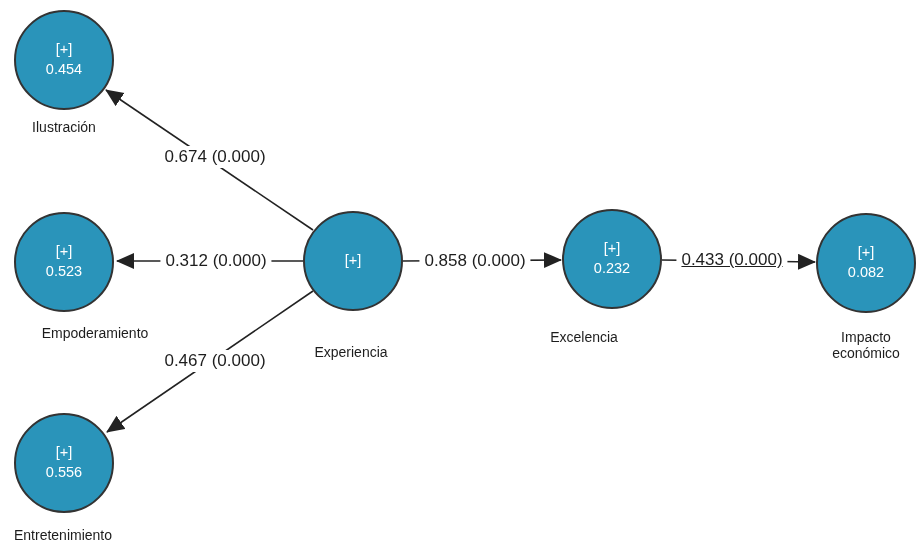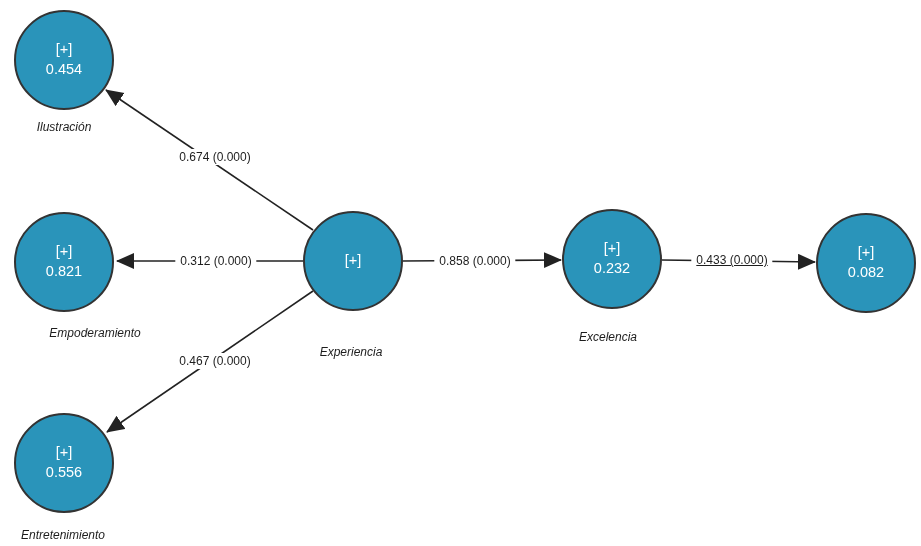--- a/index.html
+++ b/index.html
@@ -31,38 +31,37 @@
     align-items: center;
     justify-content: center;
     color: #fff;
     font-size: 14.5px;
     line-height: 1.35;
     z-index: 3;
   }
   .node-label {
     position: absolute;
     transform: translate(-50%, -50%);
-    font-size: 12px;
+    font-size: 14px;
     color: var(--label-color, #1d1d1d);
     text-align: center;
     line-height: 1.12;
     z-index: 2;
     white-space: nowrap;
-    font-style: italic;
   }
   .node-label.wrap {
     white-space: normal;
     width: 104px;
   }
   .edge-label {
     position: absolute;
     transform: translate(-50%, -50%);
     background: var(--background, #fff);
     padding: 1px 5px;
-    font-size: 12px;
+    font-size: 17px;
     color: var(--label-color, #1d1d1d);
     white-space: nowrap;
     z-index: 2;
   }
 </style>
 </head>
 <body>
 
 <div class="canvas">
 
@@ -80,46 +79,47 @@
   </svg>
 
   <div class="node" style="left:64px; top:60px;">
     <span>[+]</span>
     <span>0.454</span>
   </div>
   <div class="node-label" style="left:64px; top:128px;">Ilustración</div>
 
   <div class="node" style="left:64px; top:262px;">
     <span>[+]</span>
-    <span>0.821</span>
+    <span>0.523</span>
   </div>
   <div class="node-label" style="left:63px; top:334px;margin-left:32px;">Empoderamiento</div>
 
   <div class="node" style="left:64px; top:463px;">
     <span>[+]</span>
     <span>0.556</span>
   </div>
   <div class="node-label" style="left:63px; top:536px;">Entretenimiento</div>
 
   <div class="node" style="left:353px; top:261px;">
     <span>[+]</span>
     <span></span>
   </div>
   <div class="node-label" style="left:351px; top:353px;">Experiencia</div>
 
   <div class="node" style="left:612px; top:259px;">
     <span>[+]</span>
     <span>0.232</span>
   </div>
-  <div class="node-label" style="left:608px; top:338px;text-align:center;">Excelencia</div>
+  <div class="node-label" style="left:584px; top:338px;text-align:center;">Excelencia</div>
 
   <div class="node" style="left:866px; top:263px;">
     <span>[+]</span>
     <span>0.082</span>
   </div>
+  <div class="node-label wrap" style="left:866px; top:346px;">Impacto económico</div>
 
   <div class="edge-label" style="left:215px; top:157px;">0.674 (0.000)</div>
   <div class="edge-label" style="left:216px; top:261px;">0.312 (0.000)</div>
   <div class="edge-label" style="left:215px; top:361px;">0.467 (0.000)</div>
   <div class="edge-label" style="left:475px; top:261px;">0.858 (0.000)</div>
   <div class="edge-label" style="left:732px; top:260px;text-decoration:underline;">0.433 (0.000)</div>
 
 </div>
 
 </body></html>

